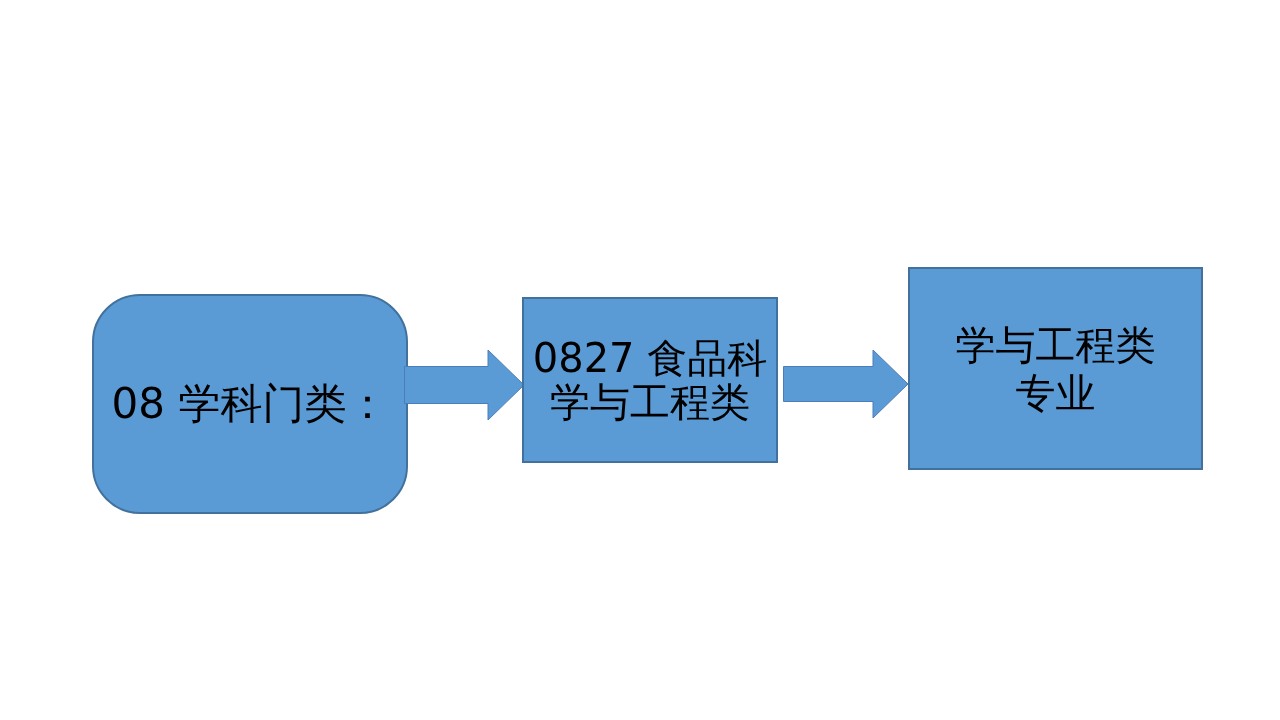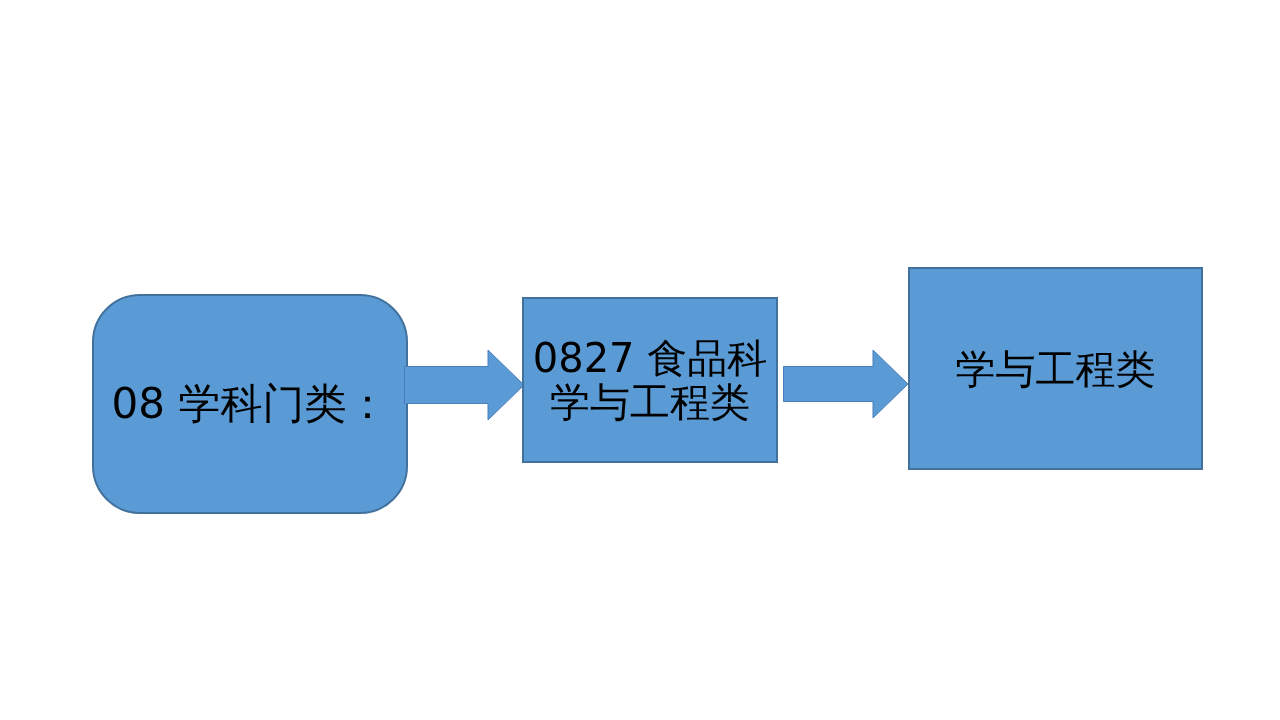--- a/index.html
+++ b/index.html
@@ -103,15 +103,16 @@
   </div>
 
   <div class="connector connector-2">
     <svg viewBox="0 0 126 70">
       <polygon points="0.5,17.5 90,17.5 90,1 125,35 90,69 90,52.5 0.5,52.5"></polygon>
     </svg>
   </div>
 
   <div class="node node-3">
     <div class="line">学与工程类</div>
+    <div class="line">专业</div>
   </div>
 
 </div>
 
 </body></html>

